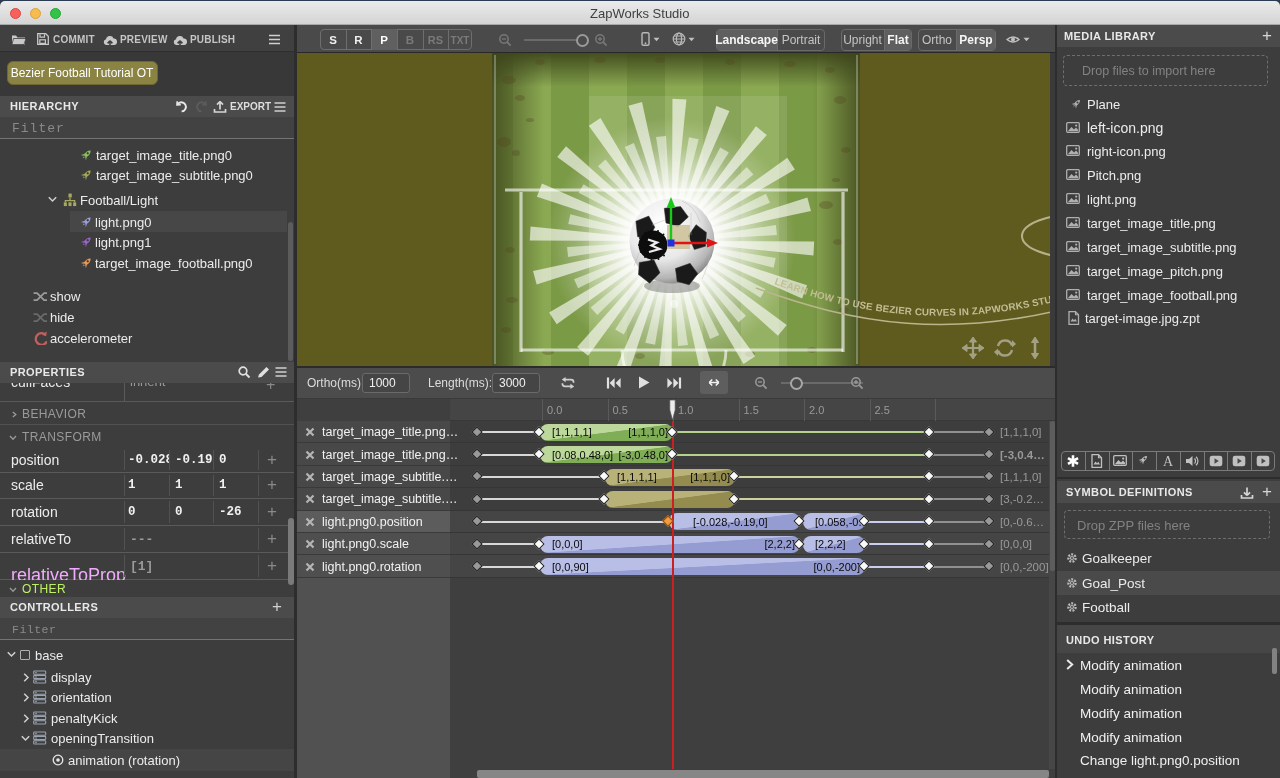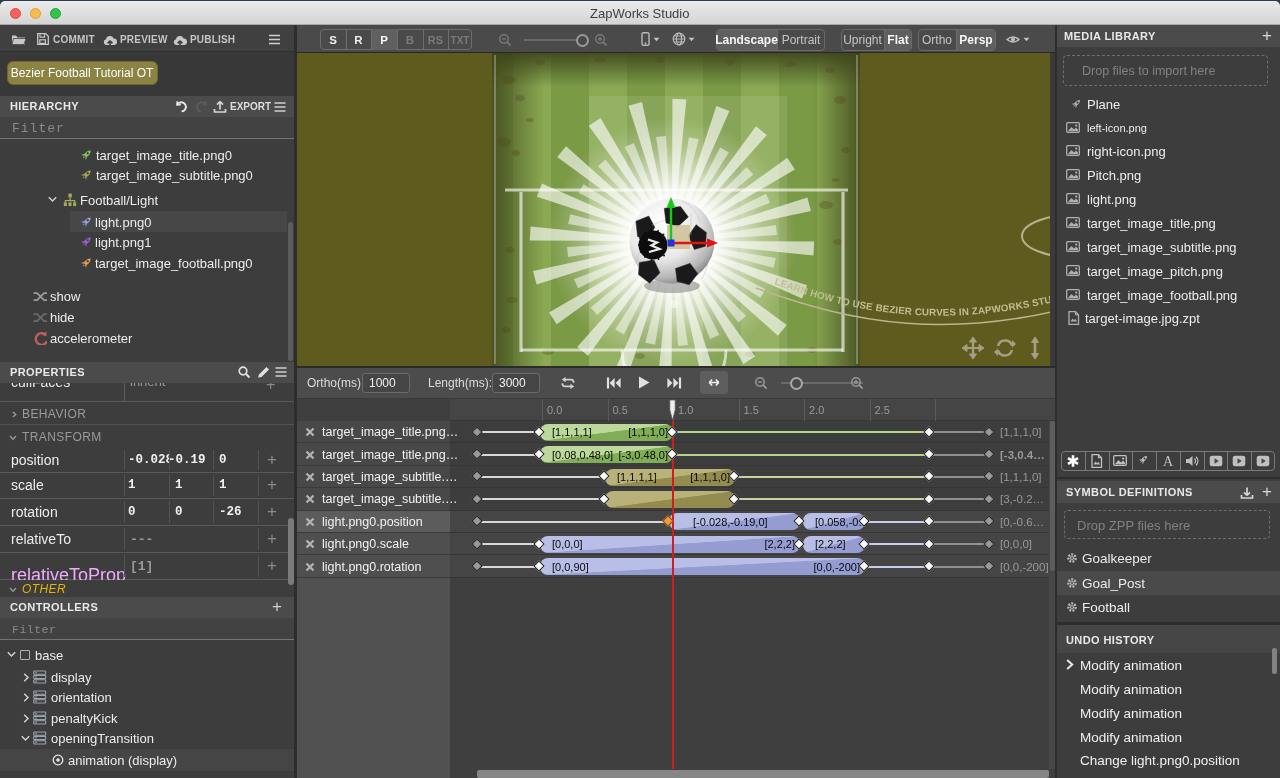--- a/index.html
+++ b/index.html
@@ -175,21 +175,21 @@
   </svg>
 <div class="a t" style="left:22px;top:414px;font-size:12px;color:#9a9a9a;letter-spacing:0.4px;">BEHAVIOR</div>
 <div class="a" style="left:0px;top:425px;width:294px;height:23px;background:#3d3d3d;"></div>
 <svg class="a" style="left:9px;top:434.5px;" width="8" height="6" viewBox="0 0 8 6">
     <path d="M1 1 L4 4.2 L7 1" stroke="#9a9a9a" stroke-width="1.3" fill="none"></path>
   </svg>
 <div class="a t" style="left:22px;top:437px;font-size:12px;color:#9a9a9a;letter-spacing:0.4px;">TRANSFORM</div>
 <div class="a" style="left:0px;top:448px;width:294px;height:25px;background:#3d3d3d;border-bottom:1px solid #5a5a5a;">
     <div class="a" style="left:11px;top:3.5px;font-size:14px;color:#ececec;">position</div>
     <div class="a mono" style="left:128px;top:4.5px;width:41px;overflow:hidden;font-size:12.5px;font-weight:bold;color:#f0f0f0;">-0.028</div>
-    <div class="a mono" style="left:168px;top:4.5px;width:37px;overflow:hidden;font-size:12.5px;font-weight:bold;color:#f0f0f0;">-0.19</div>
+    <div class="a mono" style="left:175px;top:4.5px;width:37px;overflow:hidden;font-size:12.5px;font-weight:bold;color:#f0f0f0;">-0.19</div>
     <div class="a mono" style="left:219px;top:4.5px;width:38px;overflow:hidden;font-size:12.5px;font-weight:bold;color:#f0f0f0;">0</div>
     <div class="a" style="left:124px;top:2px;width:1px;height:20px;background:#525252;"></div>
     <div class="a" style="left:169px;top:2px;width:1px;height:20px;background:#525252;"></div>
     <div class="a" style="left:213px;top:2px;width:1px;height:20px;background:#525252;"></div>
     <div class="a" style="left:258px;top:2px;width:1px;height:20px;background:#525252;"></div>
     <div class="a" style="left:267px;top:1.5px;font-size:17px;color:#8a8a8a;">+</div>
   </div>
 <div class="a" style="left:0px;top:473px;width:294px;height:26px;background:#3d3d3d;border-bottom:1px solid #5a5a5a;">
     <div class="a" style="left:11px;top:4.0px;font-size:14px;color:#ececec;">scale</div>
     <div class="a mono" style="left:128px;top:5.0px;width:41px;overflow:hidden;font-size:12.5px;font-weight:bold;color:#f0f0f0;">1</div>
@@ -223,21 +223,21 @@
     <div class="a" style="left:11px;top:12px;font-size:18px;color:#f0abfc;">relativeToProp</div>
     <div class="a mono" style="left:130px;top:5.5px;font-size:13px;font-weight:bold;color:#9a9a9a;">[1]</div>
     <div class="a" style="left:124px;top:2px;width:1px;height:22px;background:#525252;"></div>
     <div class="a" style="left:258px;top:2px;width:1px;height:22px;background:#525252;"></div>
     <div class="a" style="left:267px;top:2.5px;font-size:17px;color:#8a8a8a;">+</div>
   </div>
 <div class="a" style="left:0px;top:580px;width:294px;height:17px;background:#3d3d3d;"></div>
 <svg class="a" style="left:9px;top:586.5px;" width="8" height="6" viewBox="0 0 8 6">
     <path d="M1 1 L4 4.2 L7 1" stroke="#9a9a9a" stroke-width="1.3" fill="none"></path>
   </svg>
-<div class="a t" style="left:22px;top:589px;font-size:12px;color:#eab308;letter-spacing:0.4px;font-style:italic;">OTHER</div>
+<div class="a t" style="left:22px;top:589px;font-size:12px;color:#bef264;letter-spacing:0.4px;">OTHER</div>
 <div class="a" style="left:288px;top:518px;width:6px;height:67px;background:#7a7a7a;border-radius:3px;"></div>
 <div class="a hdr" style="left:0px;top:597px;width:294px;height:21px;"></div>
 <div class="a t" style="left:10px;top:607px;font-size:11px;font-weight:bold;color:#e8e8e8;letter-spacing:0.4px;">CONTROLLERS</div>
 <div class="a t" style="left:272px;top:607px;font-size:17px;color:#d0d0d0;">+</div>
 <div class="a" style="left:0px;top:618px;width:294px;height:22px;background:#424242;border-bottom:1px solid #747474;"></div>
 <div class="a t" style="left:12px;top:629px;font-size:11.5px;color:#8a8a8a;font-family:'Liberation Mono',monospace;letter-spacing:0.5px;">Filter</div>
 <svg class="a" style="left:7px;top:651px;" width="9" height="7" viewBox="0 0 9 7">
     <path d="M0.8 1.2 L4.5 5 L8.2 1.2" stroke="#d0d0d0" stroke-width="1.5" fill="none"></path>
   </svg>
 <div class="a" style="left:20px;top:650px;width:10px;height:10px;border:1.3px solid #b0b0b0;border-radius:1px;"></div>
@@ -288,21 +288,21 @@
     <circle cx="3" cy="2.6" r="0.8" fill="#9aa4b0"></circle>
     <circle cx="3" cy="7" r="0.8" fill="#9aa4b0"></circle>
     <circle cx="3" cy="11.4" r="0.8" fill="#9aa4b0"></circle>
   </svg>
 <div class="a t" style="left:51px;top:738px;font-size:13px;color:#ececec;">openingTransition</div>
 <div class="a" style="left:0px;top:749px;width:294px;height:22px;background:#454545;"></div>
 <svg class="a" style="left:52px;top:754px;" width="12" height="12" viewBox="0 0 12 12">
     <circle cx="6" cy="6" r="4.8" fill="none" stroke="#e8e8e8" stroke-width="1.3"></circle>
     <circle cx="6" cy="6" r="1.8" fill="#e8e8e8"></circle>
   </svg>
-<div class="a t" style="left:68px;top:760px;font-size:13px;color:#ececec;">animation (display)</div>
+<div class="a t" style="left:68px;top:760px;font-size:13px;color:#ececec;">animation (rotation)</div>
 <div class="a" style="left:297px;top:25px;width:758px;height:28px;background:#4a4a4a;border-bottom:1px solid #282828;"></div>
 <div class="a" style="left:320px;top:29px;width:152px;height:21px;border:1px solid #6e6e6e;border-radius:4px;"></div>
 <div class="a" style="left:320px;top:29px;width:26px;height:21px;border-radius:3px 0 0 3px;"></div>
 <div class="a t" style="left:333.0px;top:39.5px;font-size:11.5px;font-weight:bold;color:#f0f0f0;transform:translate(-50%,-50%);">S</div>
 <div class="a" style="left:346px;top:29px;width:25px;height:21px;"></div>
 <div class="a t" style="left:358.5px;top:39.5px;font-size:11.5px;font-weight:bold;color:#f0f0f0;transform:translate(-50%,-50%);">R</div>
 <div class="a" style="left:371px;top:29px;width:26px;height:21px;background:#606060;"></div>
 <div class="a t" style="left:384.0px;top:39.5px;font-size:11.5px;font-weight:bold;color:#ffffff;transform:translate(-50%,-50%);">P</div>
 <div class="a" style="left:397px;top:29px;width:26px;height:21px;"></div>
 <div class="a t" style="left:410.0px;top:39.5px;font-size:11.5px;font-weight:bold;color:#7a7a7a;transform:translate(-50%,-50%);">B</div>
@@ -795,21 +795,21 @@
       <path d="M7.2 5.8 L9.1 9.2 L7 7.9 Z" fill="#b0b0b0"></path>
       <path d="M5.4 8 L6 10 L6.6 8 Z" fill="#b0b0b0"></path>
     </g>
   </svg>
 <div class="a t" style="left:1087px;top:104px;font-size:13px;color:#ececec;">Plane</div>
 <svg class="a" style="left:1066px;top:120.5px;" width="15" height="14" viewBox="0 0 15 14">
     <rect x="0.7" y="1.7" width="12.6" height="9.6" rx="1" fill="none" stroke="#b0b0b0" stroke-width="1.3"></rect>
     <path d="M2 10 L5.5 6 L8 8.5 L10 6.5 L12 8.8 V10.2 H2 Z" fill="#b0b0b0"></path>
     <circle cx="10.2" cy="4.6" r="1.1" fill="#b0b0b0"></circle>
   </svg>
-<div class="a t" style="left:1087px;top:127.5px;font-size:11px;color:#ececec;">left-icon.png</div>
+<div class="a t" style="left:1087px;top:127.5px;font-size:14px;color:#ececec;">left-icon.png</div>
 <svg class="a" style="left:1066px;top:144px;" width="15" height="14" viewBox="0 0 15 14">
     <rect x="0.7" y="1.7" width="12.6" height="9.6" rx="1" fill="none" stroke="#b0b0b0" stroke-width="1.3"></rect>
     <path d="M2 10 L5.5 6 L8 8.5 L10 6.5 L12 8.8 V10.2 H2 Z" fill="#b0b0b0"></path>
     <circle cx="10.2" cy="4.6" r="1.1" fill="#b0b0b0"></circle>
   </svg>
 <div class="a t" style="left:1087px;top:151px;font-size:13px;color:#ececec;">right-icon.png</div>
 <svg class="a" style="left:1066px;top:168px;" width="15" height="14" viewBox="0 0 15 14">
     <rect x="0.7" y="1.7" width="12.6" height="9.6" rx="1" fill="none" stroke="#b0b0b0" stroke-width="1.3"></rect>
     <path d="M2 10 L5.5 6 L8 8.5 L10 6.5 L12 8.8 V10.2 H2 Z" fill="#b0b0b0"></path>
     <circle cx="10.2" cy="4.6" r="1.1" fill="#b0b0b0"></circle>

